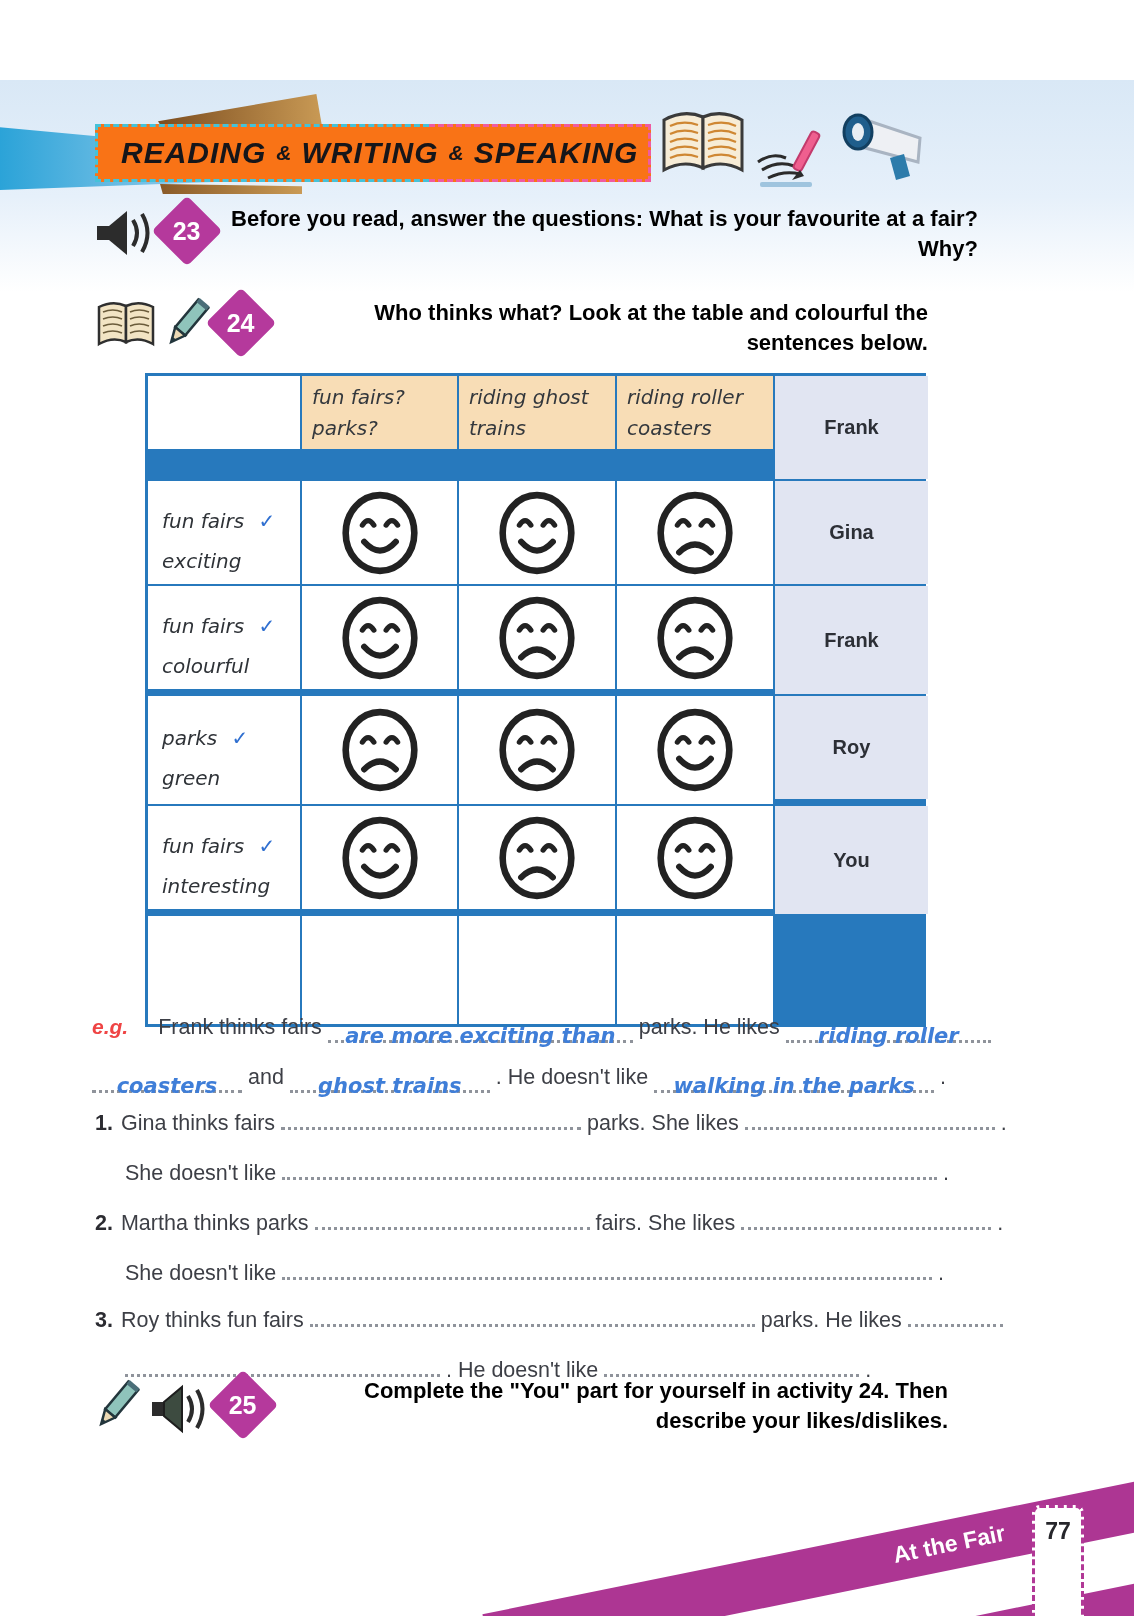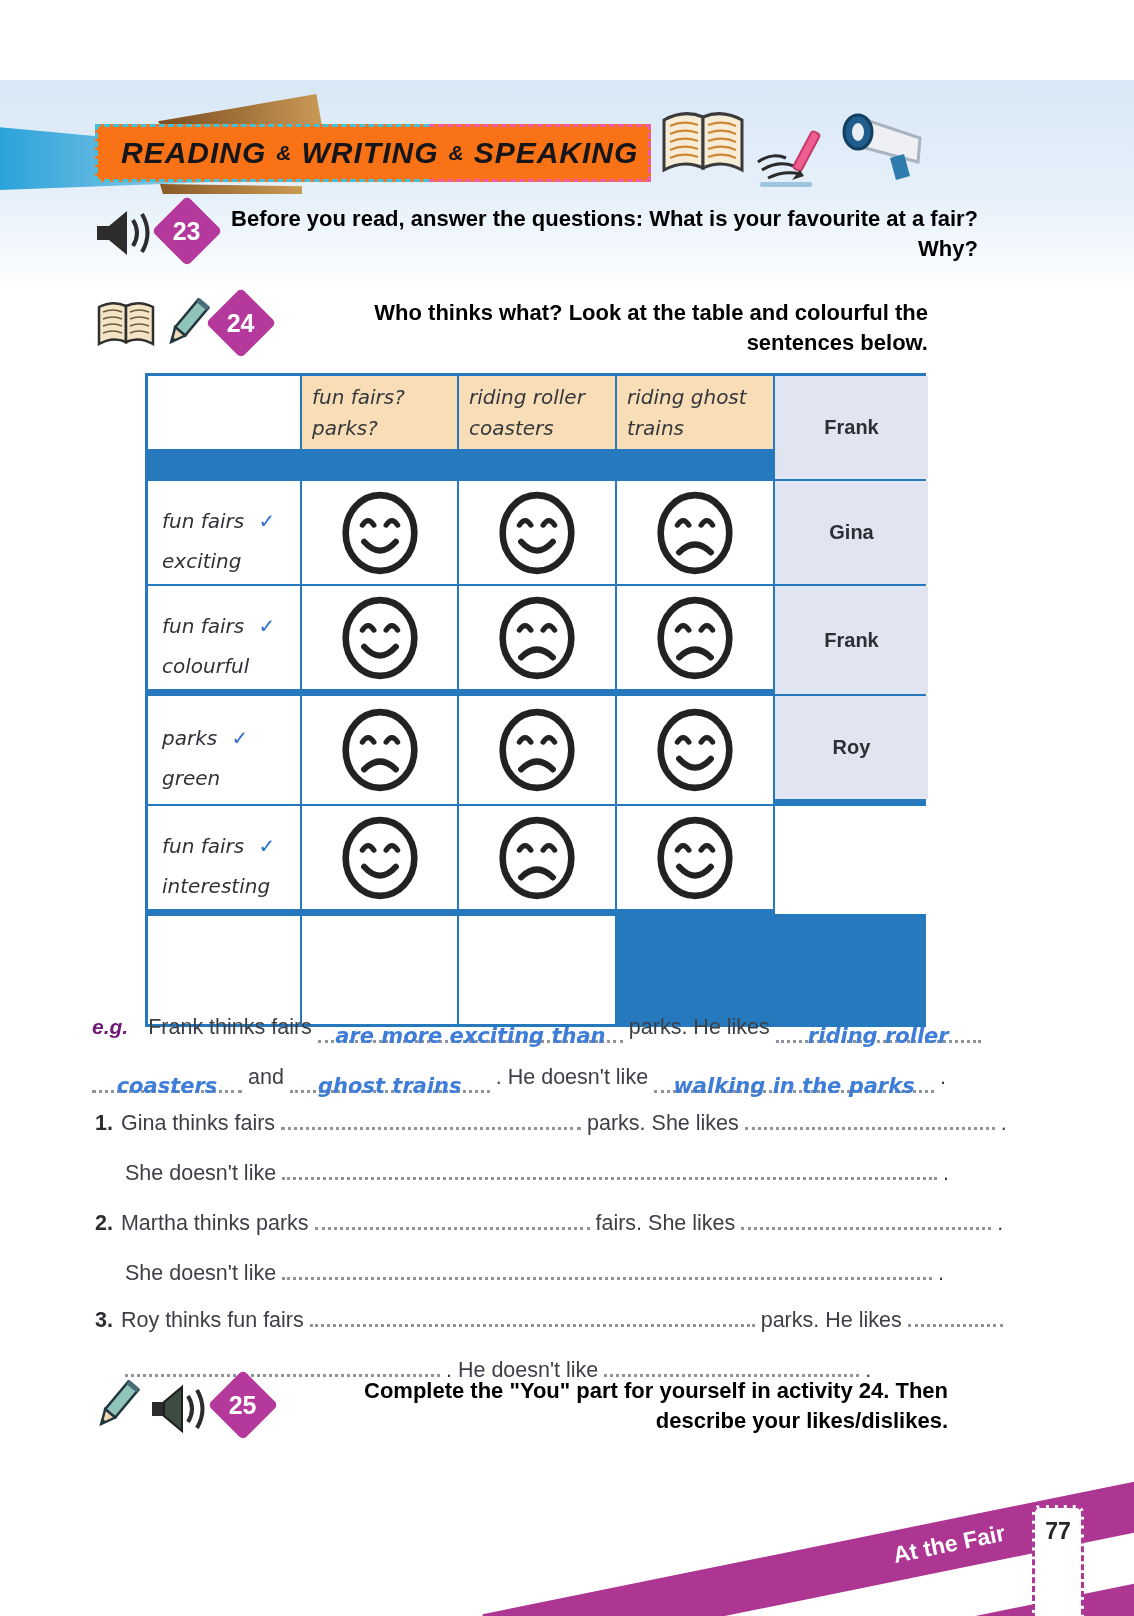--- a/index.html
+++ b/index.html
@@ -47,21 +47,21 @@
   .cell.name { background:#e1e5f2; font-weight:bold; font-size:20px; color:#2c2f36; }
   .cell.opinion { flex-direction:column; align-items:flex-start; justify-content:center;
     padding:24px 6px 8px 14px; font-style:italic; font-size:20px; color:#2f3338; line-height:2.0;
     font-family:"DejaVu Sans", sans-serif; }
   .cell.opinion .check { color:#2f6fd0; font-weight:bold; font-style:normal; margin-left:8px; }
   .row-frank  { height:103px; } .row-gina { height:103px; } .row-martha { height:108px; }
   .row-roy { height:103px; } .row-you { height:108px; }
 
   
   .sentences { position:absolute; font-size:21.5px; color:#3d3f46; line-height:50px; }
-  .eg-label { font-style:italic; font-weight:bold; color:#701a75; margin-right:20px; font-size:21px; }
+  .eg-label { font-style:italic; font-weight:bold; color:#ef4444; margin-right:30px; font-size:21px; }
   .q-num { font-weight:bold; color:#2b2b31; margin-right:8px; }
   .blank { display:inline-block; border-bottom:3px dotted #8f939b; min-height:26px; text-align:center;
     vertical-align:baseline; line-height:1; }
   .blank .ans { font-family:"DejaVu Sans", sans-serif; font-style:italic; font-weight:bold;
     color:#3f7ed8; font-size:21px; position:relative; top:9px; white-space:nowrap; }
   .line2-indent { margin-left:30px; }
 
   
   .band { position:absolute; background:#ad3693; z-index:1; }
   .band-upper { left:480px; top:1540px; width:740px; height:50px; transform:rotate(-11.5deg); }
@@ -158,22 +158,22 @@
     </svg>
   </span>
   <div class="badge" style="left:216px;top:298px;">
     <span>24</span>
   </div>
   <div class="act-text" style="left:288px;top:298px;width:640px;">Who thinks what? Look at the table and colourful the sentences below.</div>
 
   <div class="opinions-table">
       <div class="cell th corner"></div>
       <div class="cell th">fun fairs? parks?</div>
+      <div class="cell th">riding ghost trains</div>
       <div class="cell th">riding roller coasters</div>
-      <div class="cell th">riding ghost trains</div>
       <div class="cell name row-frank">Frank</div>
       <div class="cell opinion row-frank">
         <div>fun fairs <span class="check">✓</span></div>
         <div>exciting</div>
       </div>
       <div class="cell face row-frank">
         <svg width="88" height="96" viewBox="0 0 100 100">
           <ellipse cx="50" cy="50" rx="39" ry="43" fill="none" stroke="#222" stroke-width="7.5"></ellipse>
           <path d="M30 41 Q36.5 31 43 41" fill="none" stroke="#222" stroke-width="6" stroke-linecap="round"></path>
           <path d="M57 41 Q63.5 31 70 41" fill="none" stroke="#222" stroke-width="6" stroke-linecap="round"></path>
@@ -276,20 +276,21 @@
         </svg>
       </div>
       <div class="cell face row-roy">
         <svg width="88" height="96" viewBox="0 0 100 100">
           <ellipse cx="50" cy="50" rx="39" ry="43" fill="none" stroke="#222" stroke-width="7.5"></ellipse>
           <path d="M30 41 Q36.5 31 43 41" fill="none" stroke="#222" stroke-width="6" stroke-linecap="round"></path>
           <path d="M57 41 Q63.5 31 70 41" fill="none" stroke="#222" stroke-width="6" stroke-linecap="round"></path>
           <path d="M32 60 Q50 80 68 60" fill="none" stroke="#222" stroke-width="7" stroke-linecap="round"></path>
         </svg>
       </div>
+      <div class="cell name row-you">You</div>
       <div class="cell opinion row-you"></div>
       <div class="cell face row-you"></div>
       <div class="cell face row-you"></div>
       <div class="cell face row-you"></div>
     </div>
 
   <div class="sentences" style="left:92px;top:1002px;width:960px;">
     <span class="eg-label">e.g.</span><span><span>Frank thinks fairs </span><span class="blank" style="min-width: 305px;"><span class="ans">are more exciting than</span></span><span> parks. He likes </span><span class="blank" style="min-width: 205px;"><span class="ans">riding roller</span></span><br><span class="blank" style="min-width: 150px;"><span class="ans">coasters</span></span><span> and </span><span class="blank" style="min-width: 200px;"><span class="ans">ghost trains</span></span><span> . He doesn't like </span><span class="blank" style="min-width: 280px;"><span class="ans">walking in the parks</span></span><span> .</span></span>
   </div>
 

